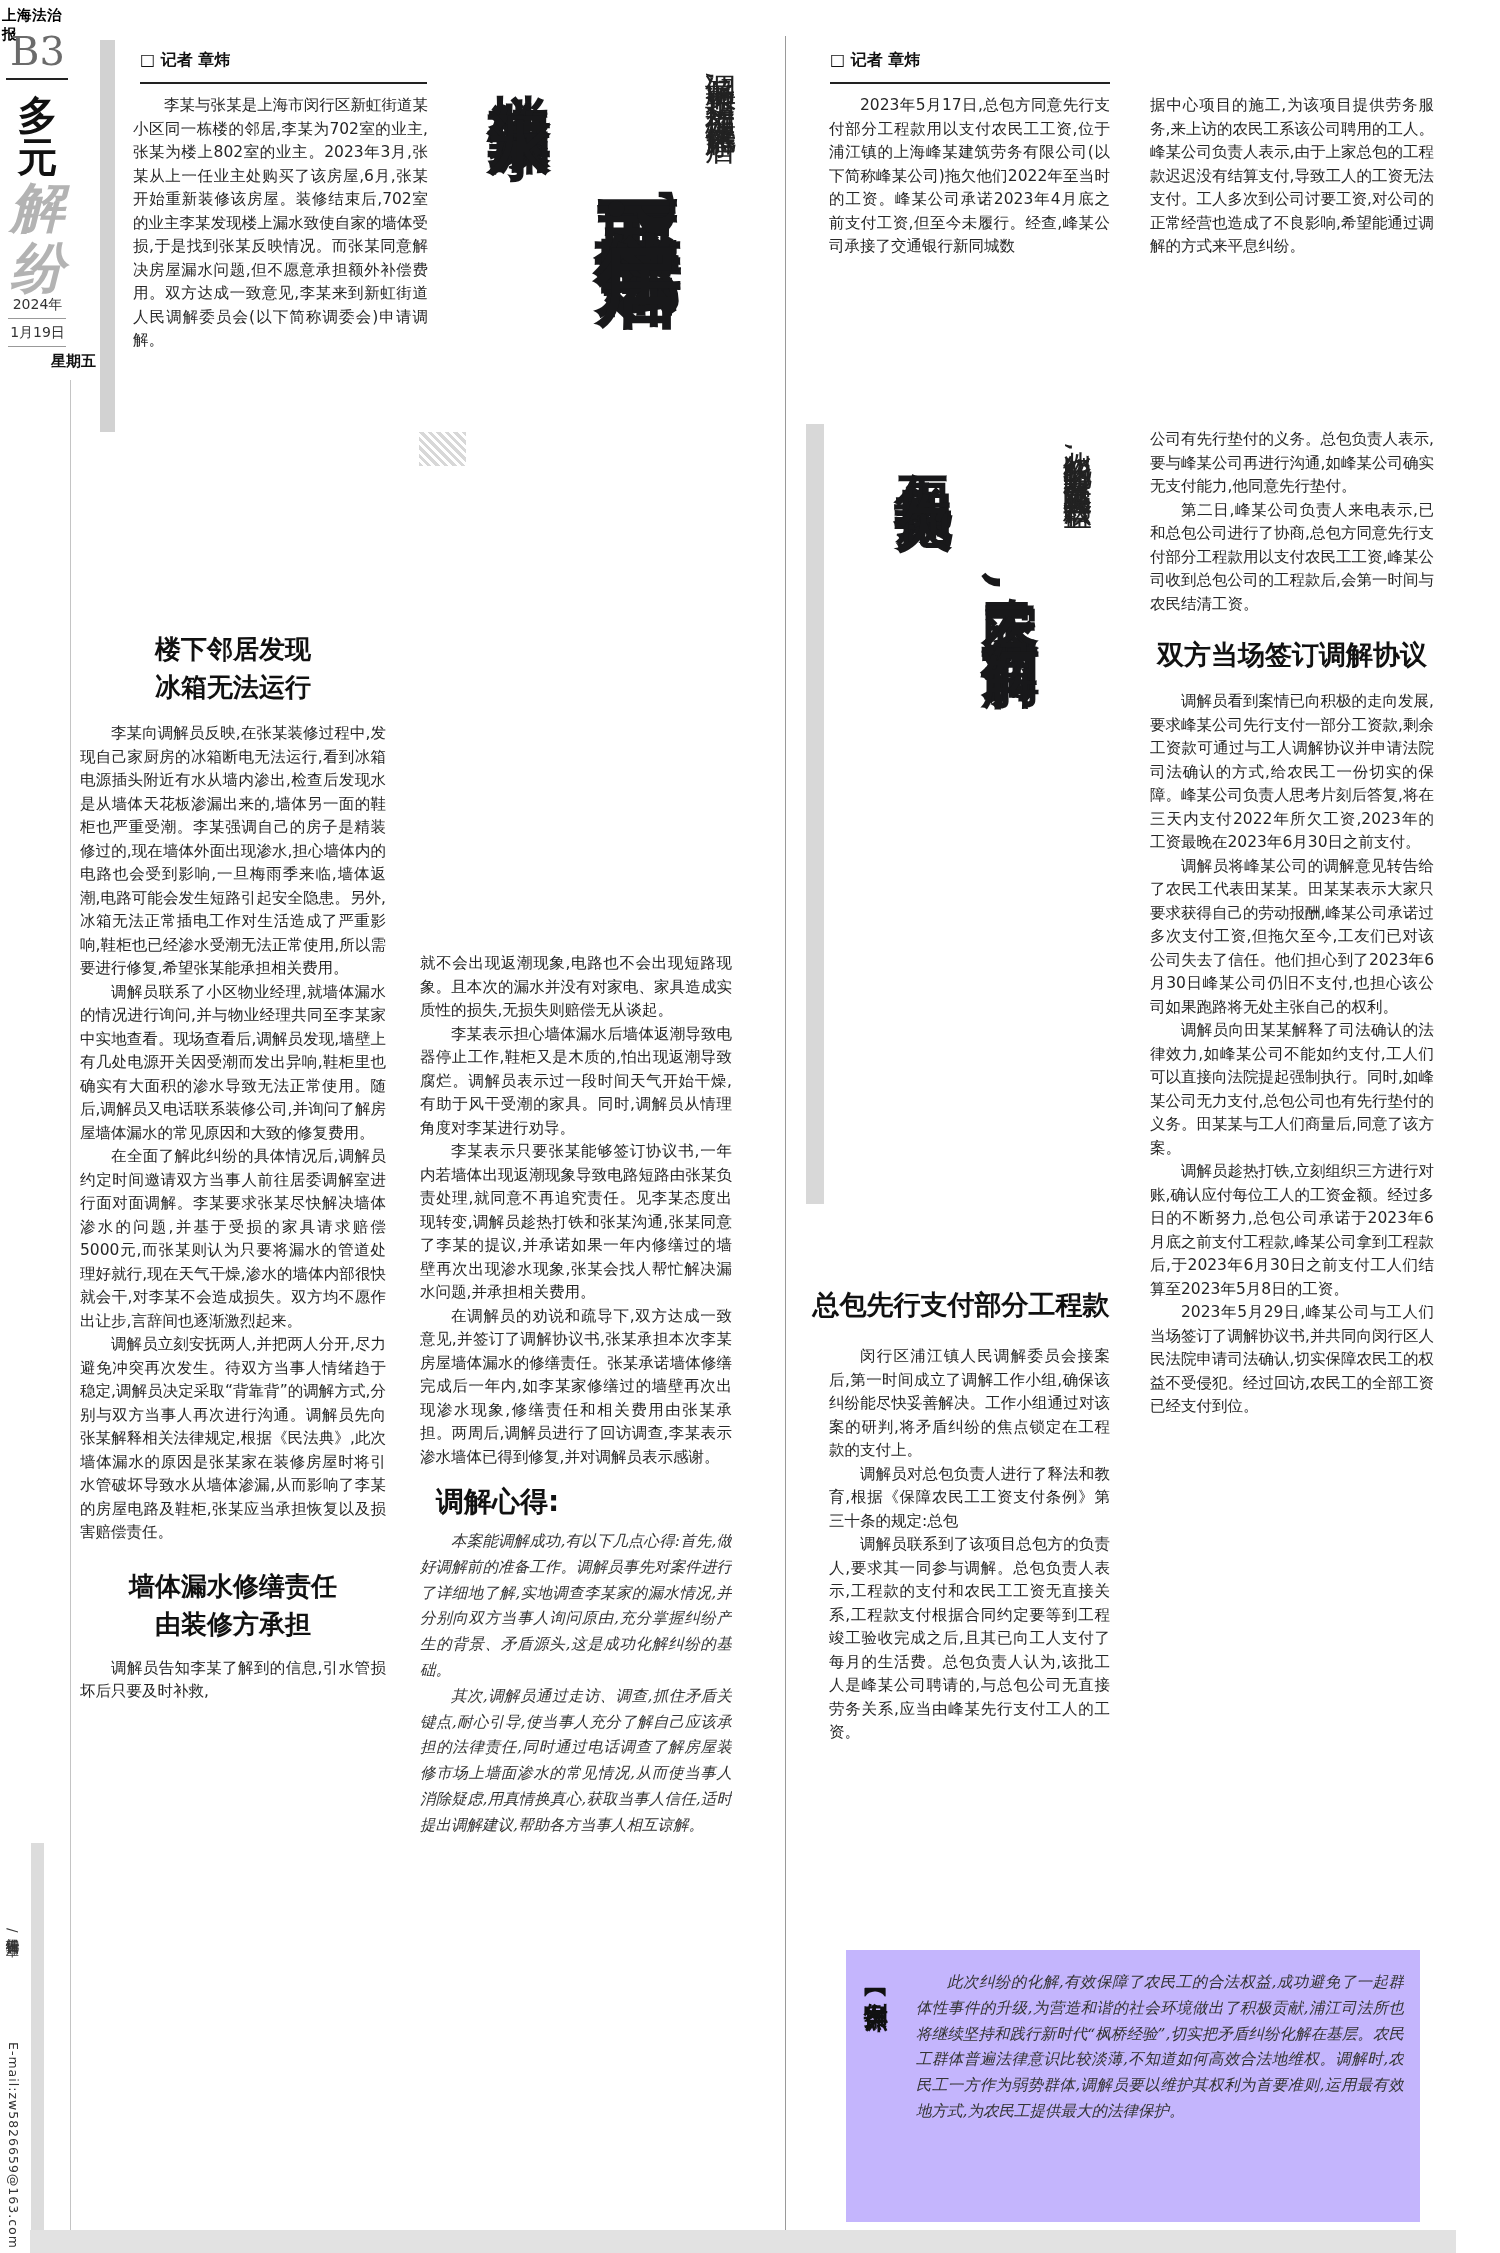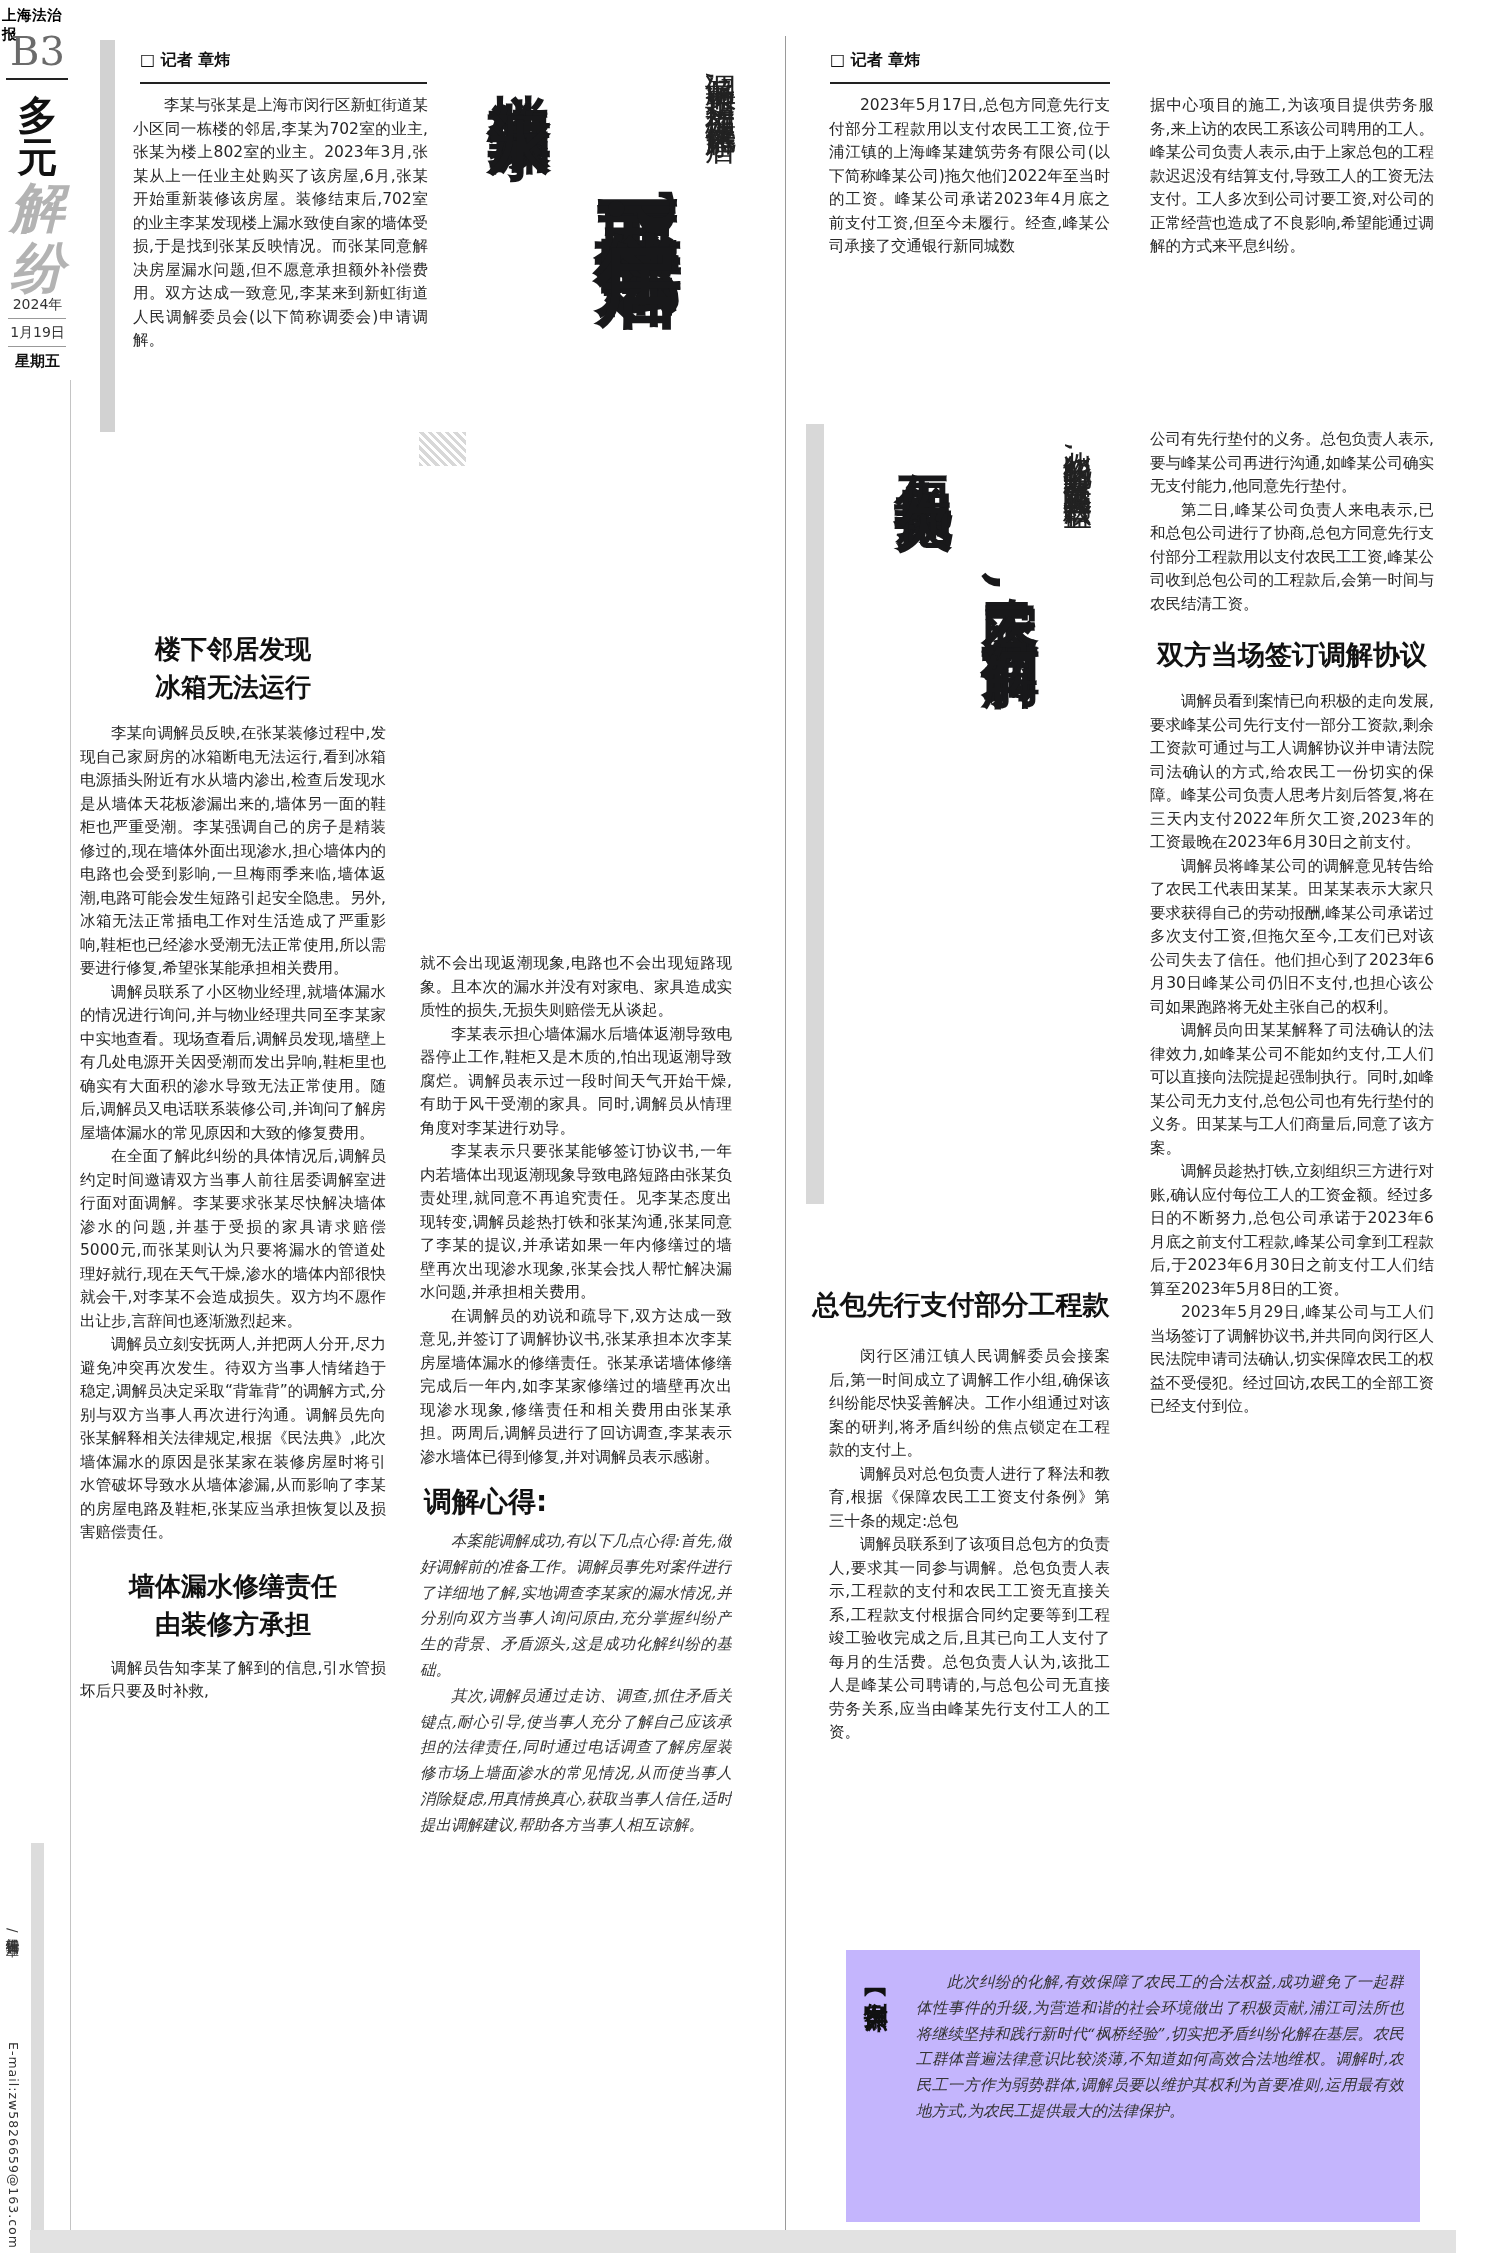--- a/index.html
+++ b/index.html
@@ -33,21 +33,21 @@
   <div class="abs serif center" style="left:0;top:28px;width:75px;font-size:40px;color:#6b6b6b;">B3</div>
   <div class="abs rule" style="left:6px;top:78px;width:62px;height:2px;"></div>
   <div class="abs center" style="left:0;top:88px;width:75px;font-size:40px;font-weight:bold;color:#111;">多</div>
   <div class="abs center" style="left:0;top:130px;width:75px;font-size:40px;font-weight:bold;color:#111;">元</div>
   <div class="abs center serif" style="left:0;top:172px;width:75px;font-size:54px;font-weight:bold;font-style:italic;color:#b3b3b3;">解</div>
   <div class="abs center serif" style="left:0;top:232px;width:75px;font-size:54px;font-weight:bold;font-style:italic;color:#b3b3b3;">纷</div>
   <div class="abs center" style="left:0;top:296px;width:75px;font-size:14px;color:#333;">2024年</div>
   <div class="abs thinrule" style="left:8px;top:318px;width:58px;height:1px;"></div>
   <div class="abs center" style="left:0;top:324px;width:75px;font-size:14px;color:#333;">1月19日</div>
   <div class="abs thinrule" style="left:8px;top:346px;width:58px;height:1px;"></div>
-  <div class="abs center" style="left:0;top:352px;width:75px;font-size:15px;font-weight:bold;color:#111;">星期五</div>
+  <div class="abs center" style="left:0;top:352px;width:75px;font-size:15px;font-weight:bold;color:#111;padding-left:36px;">星期五</div>
 
   <div class="abs v" style="left:4px;top:1928px;height:110px;font-size:13.5px;color:#333;">责任编辑/章炜</div>
   <div class="abs v" style="left:6px;top:2042px;height:211px;font-size:12.5px;letter-spacing:1px;color:#333;">E-mail:zw5826659@163.com</div>
   <div class="abs graybar" style="left:31px;top:1843px;width:13px;height:407px;background:#dcdcdc;"></div>
   <div class="abs" style="left:70px;top:380px;width:1px;height:1873px;background:#c4c4c4;"></div>
 
   <div class="abs" style="left:785px;top:36px;width:1px;height:2194px;background:#9a9a9a;"></div>
   <div class="abs" style="left:30px;top:2230px;width:1426px;height:23px;background:#e2e2e2;"></div>
 
   <div class="abs byline" style="left:140px;top:50px;width:300px;">□ 记者 章炜</div>
@@ -79,21 +79,21 @@
       <div class="subhead">由装修方承担</div>
     </div>
     <p class="ind">调解员告知李某了解到的信息,引水管损坏后只要及时补救,</p>
   </div>
 
   <div class="abs body-text" style="left:420px;top:952px;width:312px;height:1278px;overflow:hidden;">
     <p>就不会出现返潮现象,电路也不会出现短路现象。且本次的漏水并没有对家电、家具造成实质性的损失,无损失则赔偿无从谈起。</p>
     <p class="ind">李某表示担心墙体漏水后墙体返潮导致电器停止工作,鞋柜又是木质的,怕出现返潮导致腐烂。调解员表示过一段时间天气开始干燥,有助于风干受潮的家具。同时,调解员从情理角度对李某进行劝导。</p>
     <p class="ind">李某表示只要张某能够签订协议书,一年内若墙体出现返潮现象导致电路短路由张某负责处理,就同意不再追究责任。见李某态度出现转变,调解员趁热打铁和张某沟通,张某同意了李某的提议,并承诺如果一年内修缮过的墙壁再次出现渗水现象,张某会找人帮忙解决漏水问题,并承担相关费用。</p>
     <p class="ind">在调解员的劝说和疏导下,双方达成一致意见,并签订了调解协议书,张某承担本次李某房屋墙体漏水的修缮责任。张某承诺墙体修缮完成后一年内,如李某家修缮过的墙壁再次出现渗水现象,修缮责任和相关费用由张某承担。两周后,调解员进行了回访调查,李某表示渗水墙体已得到修复,并对调解员表示感谢。</p>
-    <div style="font-size:28px;font-weight:bold;color:#111;margin:16px 0 10px 4px;line-height:34px;">调解心得:</div>
+    <div style="font-size:28px;font-weight:bold;color:#111;margin:16px 0 10px 16px;line-height:34px;">调解心得:</div>
     <p class="ind kai">本案能调解成功,有以下几点心得:首先,做好调解前的准备工作。调解员事先对案件进行了详细地了解,实地调查李某家的漏水情况,并分别向双方当事人询问原由,充分掌握纠纷产生的背景、矛盾源头,这是成功化解纠纷的基础。</p>
     <p class="ind kai">其次,调解员通过走访、调查,抓住矛盾关键点,耐心引导,使当事人充分了解自己应该承担的法律责任,同时通过电话调查了解房屋装修市场上墙面渗水的常见情况,从而使当事人消除疑虑,用真情换真心,获取当事人信任,适时提出调解建议,帮助各方当事人相互谅解。</p>
   </div>
 
   <div class="abs byline" style="left:830px;top:50px;width:300px;">□ 记者 章炜</div>
   <div class="abs rule" style="left:830px;top:82px;width:280px;height:2px;"></div>
 
   <div class="abs body-text" style="left:829px;top:94px;width:281px;height:270px;overflow:hidden;">
     <p class="ind">2023年5月17日,总包方同意先行支付部分工程款用以支付农民工工资,位于浦江镇的上海峰某建筑劳务有限公司(以下简称峰某公司)拖欠他们2022年至当时的工资。峰某公司承诺2023年4月底之前支付工资,但至今未履行。经查,峰某公司承接了交通银行新同城数</p>
   </div>

